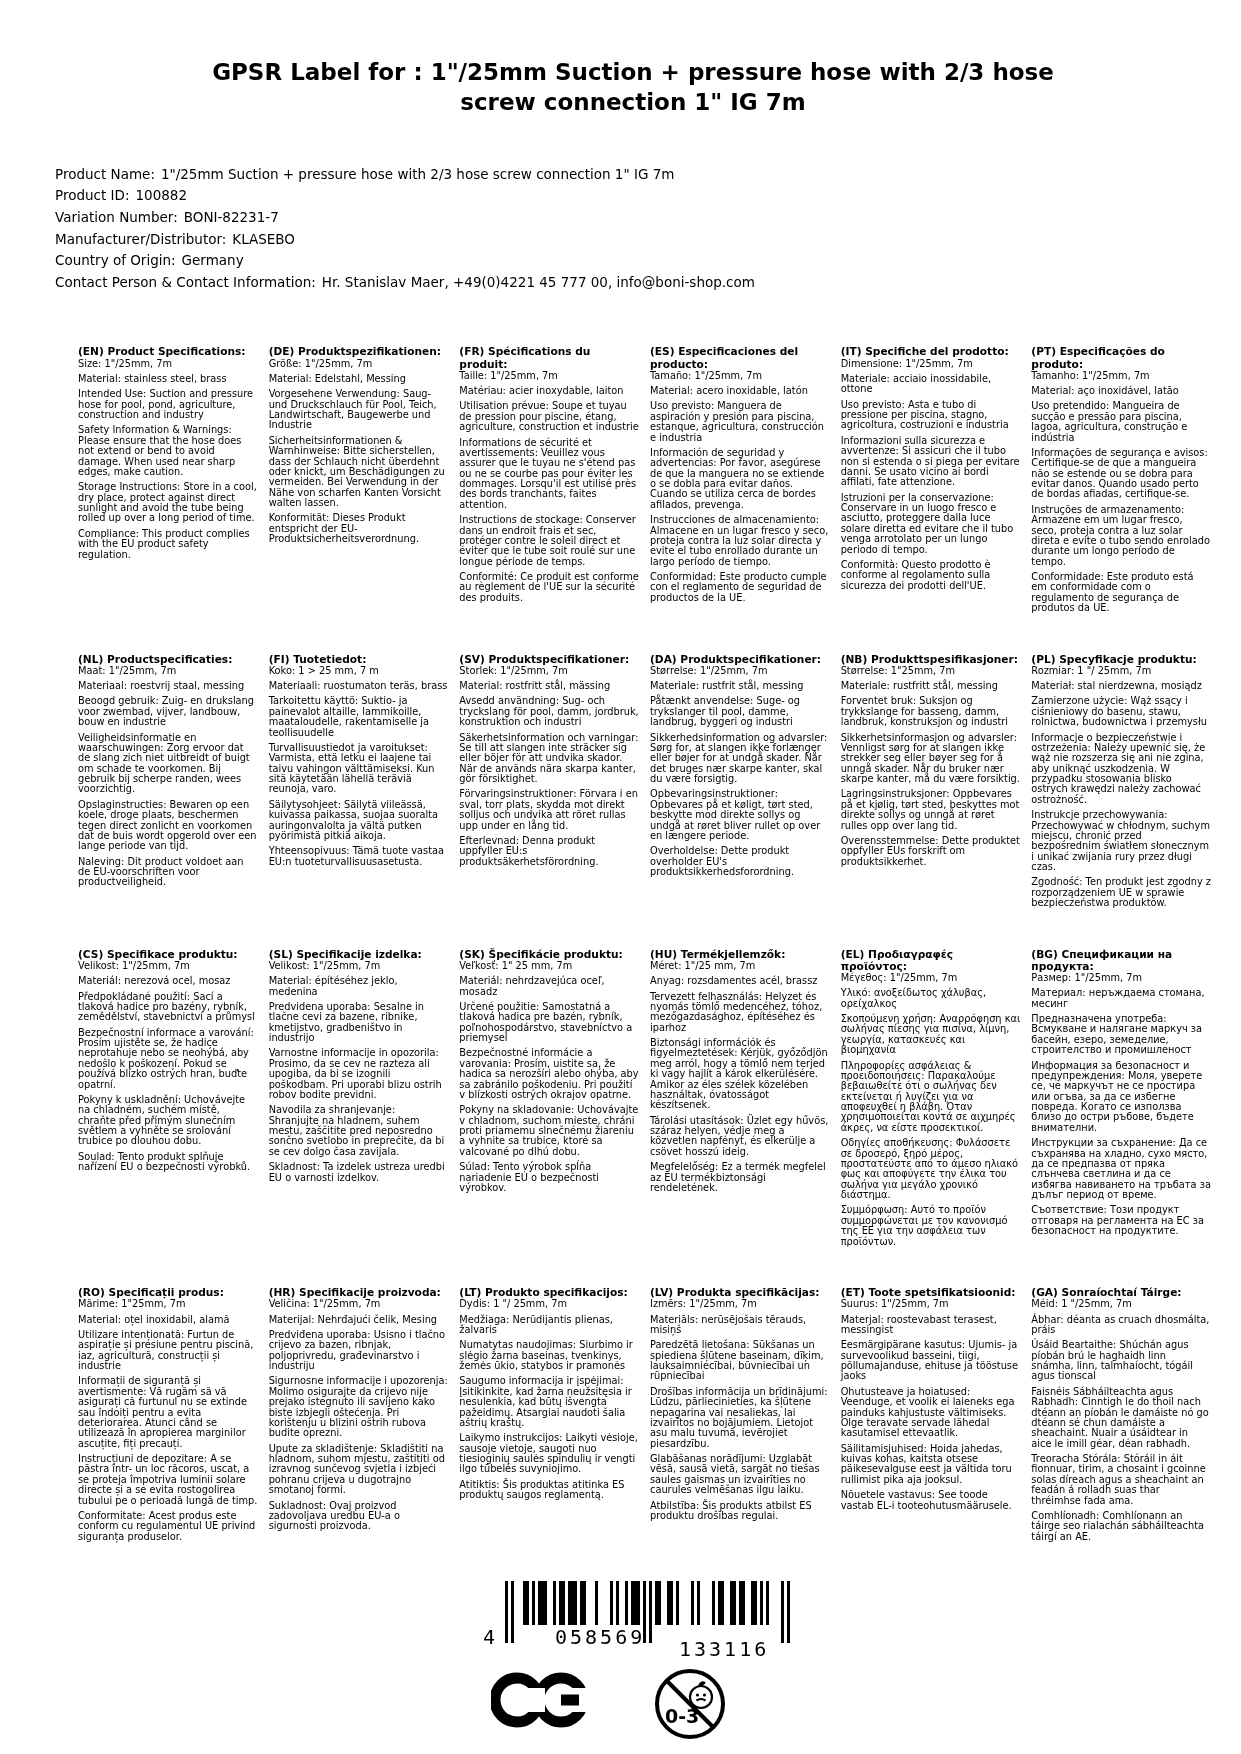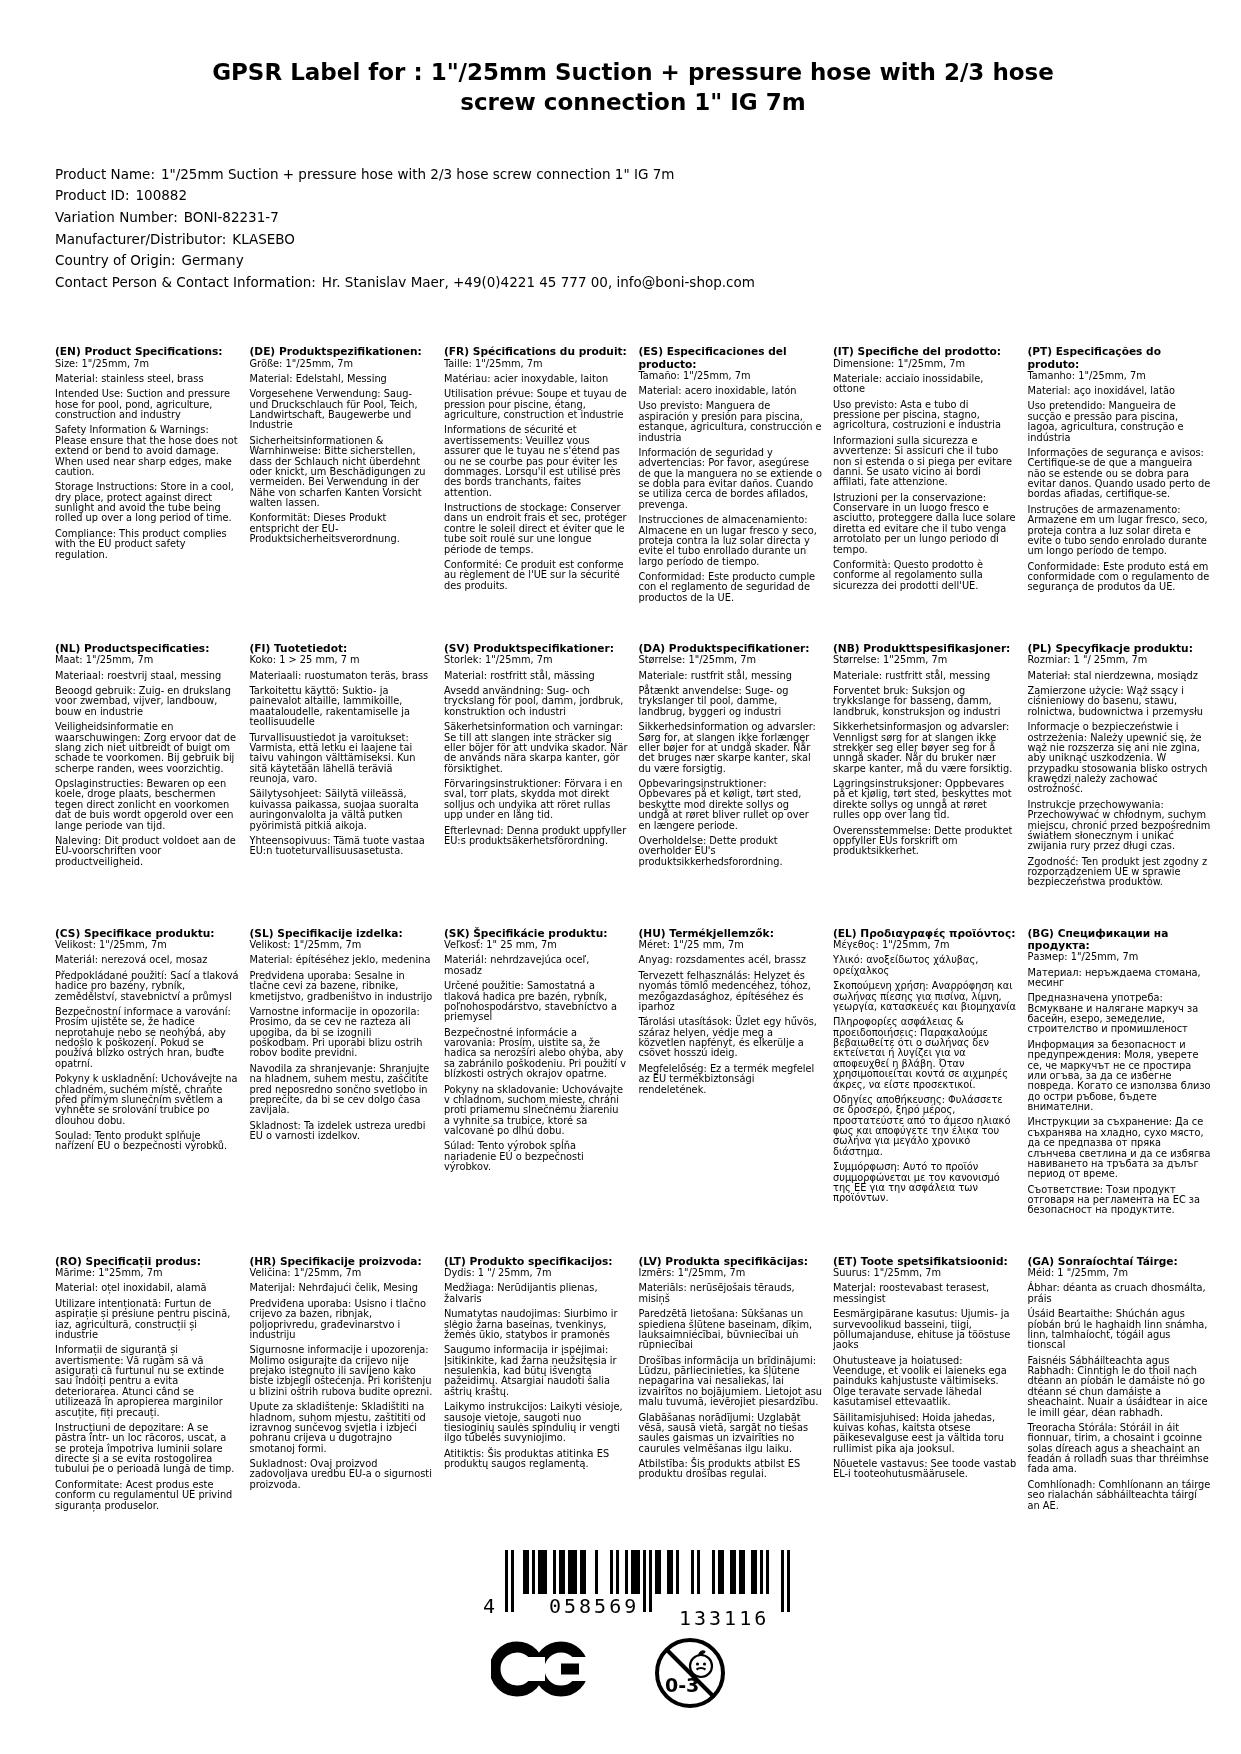--- a/index.html
+++ b/index.html
@@ -15,32 +15,33 @@
   }
   .product-info{margin-top:46px;font-size:13.5px;line-height:1.6;}
   .product-info .row{white-space:nowrap;}
   .product-info .lbl{font-weight:normal;}
   .product-info .val{margin-left:6px;}
   .spec-grid{
     margin-top:52px;
     display:grid;grid-template-columns:repeat(6,1fr);
     column-gap:11px;row-gap:34px;
     align-items:start;
+    margin-left:23px;
   }
   .spec{font-size:9.8px;line-height:1.06;}
   .spec h4{font-size:10.6px;margin:0 0 1px;line-height:1.15;}
   .spec p{margin:0 0 5px;}
   .bottom{
     width:330px;margin:34px 0 0 428px;position:relative;
   }
   .barcode-wrap{position:relative;height:78px;}
   .barcode-svg{position:absolute;left:22px;top:0;}
   .bc-num{position:absolute;font-size:20px;font-family:"DejaVu Sans Mono","Liberation Mono",monospace;}
   .bc-first{left:0;top:44px;}
-  .bc-g1{left:66px;top:44px;letter-spacing:3px;}
+  .bc-g1{left:72px;top:44px;letter-spacing:3px;}
   .bc-g2{left:196px;top:56px;letter-spacing:3px;}
   .marks{display:flex;align-items:flex-start;margin-top:12px;margin-left:8px;gap:66px;}
   .ce{position:relative;width:96px;height:58px;}
   .age-circle{width:74px;height:74px;margin-top:-4px;}
 </style>
 </head>
 <body>
 
 <div class="page">
 
@@ -188,20 +189,21 @@
         <p>Určené použitie: Samostatná a tlaková hadica pre bazén, rybník, poľnohospodárstvo, stavebníctvo a priemysel</p>
         <p>Bezpečnostné informácie a varovania: Prosím, uistite sa, že hadica sa nerozšíri alebo ohýba, aby sa zabránilo poškodeniu. Pri použití v blízkosti ostrých okrajov opatrne.</p>
         <p>Pokyny na skladovanie: Uchovávajte v chladnom, suchom mieste, chráni proti priamemu slnečnému žiareniu a vyhnite sa trubice, ktoré sa valcované po dlhú dobu.</p>
         <p>Súlad: Tento výrobok spĺňa nariadenie EÚ o bezpečnosti výrobkov.</p>
       </div>
       <div class="spec">
         <h4>(HU) Termékjellemzők:</h4>
         <p>Méret: 1"/25 mm, 7m</p>
         <p>Anyag: rozsdamentes acél, brassz</p>
         <p>Tervezett felhasználás: Helyzet és nyomás tömlő medencéhez, tóhoz, mezőgazdasághoz, építéséhez és iparhoz</p>
+        <p>Biztonsági információk és figyelmeztetések: Kérjük, győződjön meg arról, hogy a tömlő nem terjed ki vagy hajlít a károk elkerülésére. Amikor az éles szélek közelében használtak, óvatosságot készítsenek.</p>
         <p>Tárolási utasítások: Üzlet egy hűvös, száraz helyen, védje meg a közvetlen napfényt, és elkerülje a csövet hosszú ideig.</p>
         <p>Megfelelőség: Ez a termék megfelel az EU termékbiztonsági rendeletének.</p>
       </div>
       <div class="spec">
         <h4>(EL) Προδιαγραφές προϊόντος:</h4>
         <p>Μέγεθος: 1"/25mm, 7m</p>
         <p>Υλικό: ανοξείδωτος χάλυβας, ορείχαλκος</p>
         <p>Σκοπούμενη χρήση: Αναρρόφηση και σωλήνας πίεσης για πισίνα, λίμνη, γεωργία, κατασκευές και βιομηχανία</p>
         <p>Πληροφορίες ασφάλειας &amp; προειδοποιήσεις: Παρακαλούμε βεβαιωθείτε ότι ο σωλήνας δεν εκτείνεται ή λυγίζει για να αποφευχθεί η βλάβη. Όταν χρησιμοποιείται κοντά σε αιχμηρές άκρες, να είστε προσεκτικοί.</p>
         <p>Οδηγίες αποθήκευσης: Φυλάσσετε σε δροσερό, ξηρό μέρος, προστατεύστε από το άμεσο ηλιακό φως και αποφύγετε την έλικα του σωλήνα για μεγάλο χρονικό διάστημα.</p>

